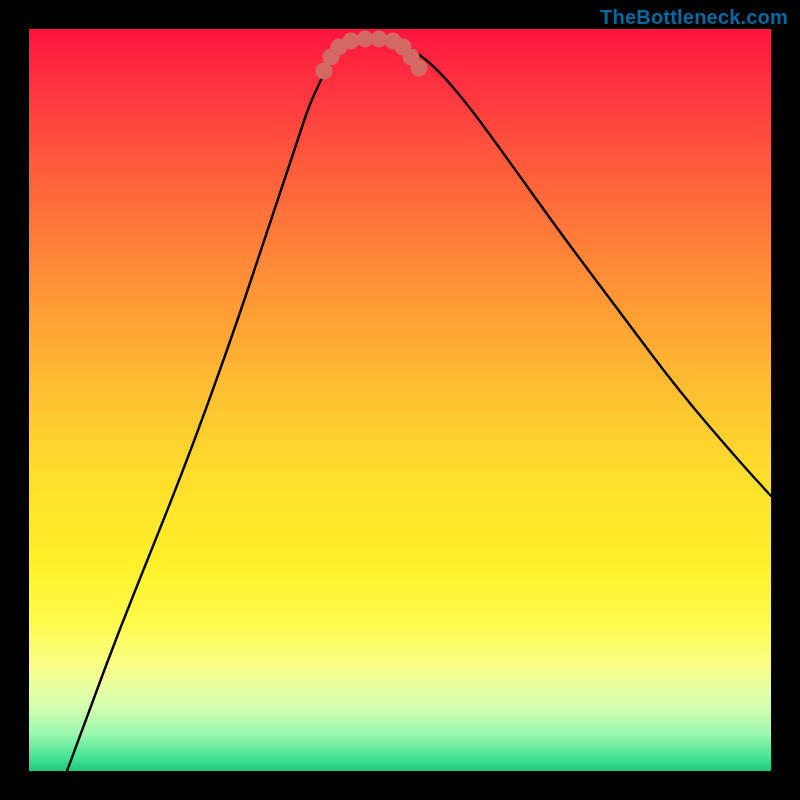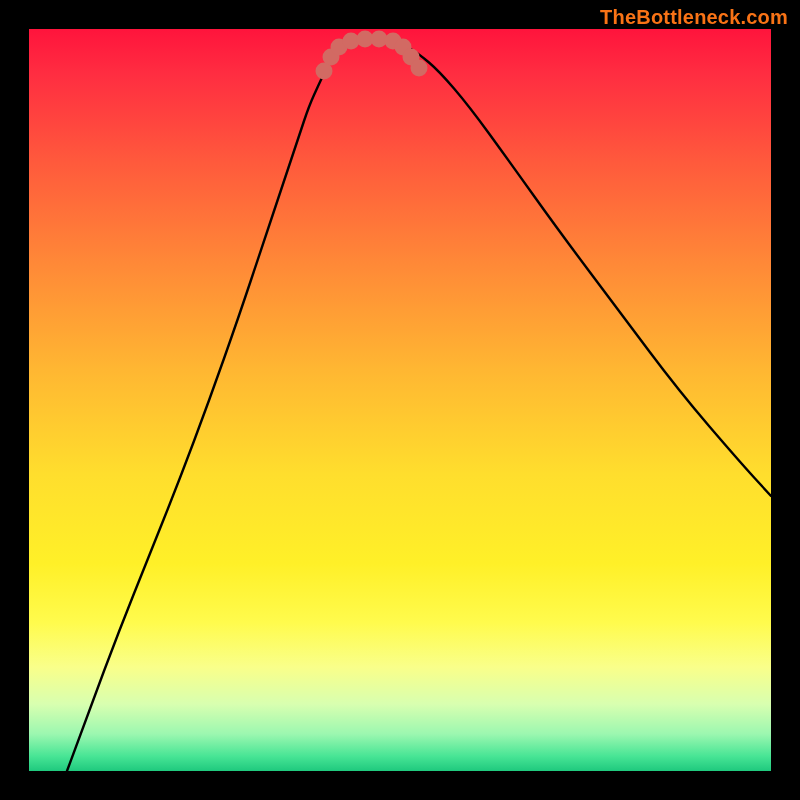--- a/index.html
+++ b/index.html
@@ -30,21 +30,21 @@
       #d8ffb0 91%,
       #9cf7b0 95%,
       #48e595 98%,
       #1fc97e 100%
     );
   }
   .watermark {
     position: absolute;
     top: 6px;
     right: 12px;
-    color: #f97316;
+    color: #0369a1;
     font-size: 20px;
     font-weight: 600;
     letter-spacing: 0.2px;
     user-select: none;
   }
   svg.curve {
     position: absolute;
     left: 0;
     top: 0;
     width: 742px;

